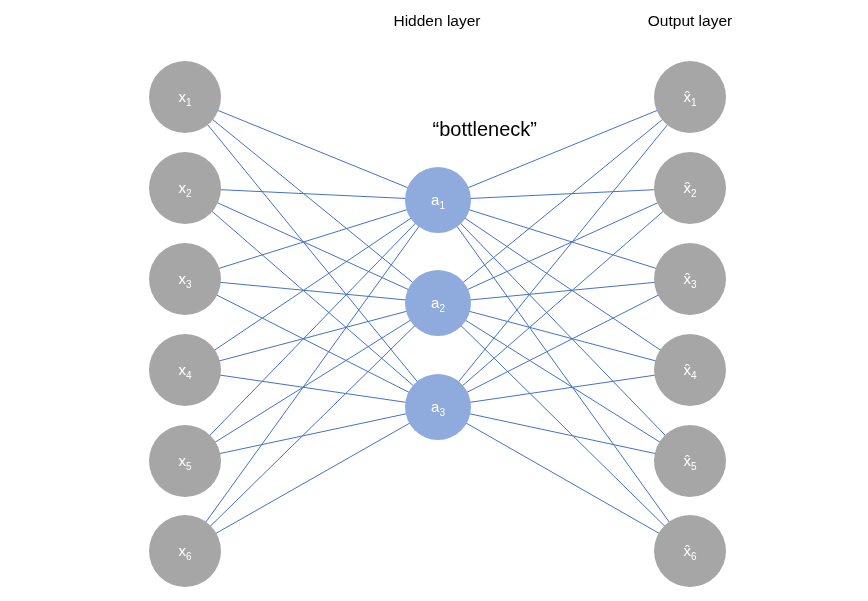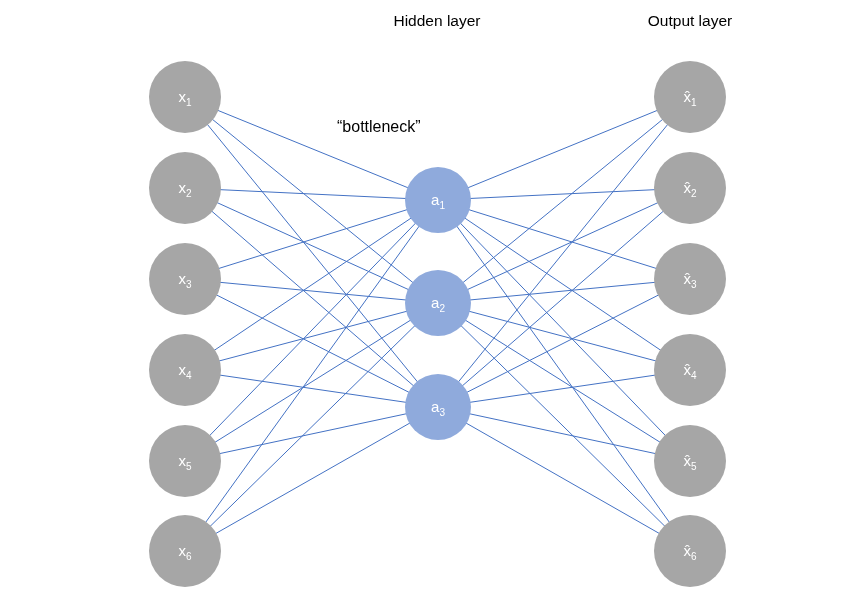--- a/index.html
+++ b/index.html
@@ -24,22 +24,22 @@
     color: #000000;
   }
   #title-input  { left: 90px;  }
   #title-hidden { left: 337px; }
   #title-output { left: 590px; }
   .bottleneck-label {
     position: absolute;
     top: 118px;
     left: 337px;
     width: 200px;
-    text-align: left;
-    font-size: 16px;
+    text-align: right;
+    font-size: 20px;
     color: #000000;
   }
   svg.network {
     position: absolute;
     left: 0;
     top: 0;
     font-family: "Liberation Sans", sans-serif;
   }
 </style>
 </head>

